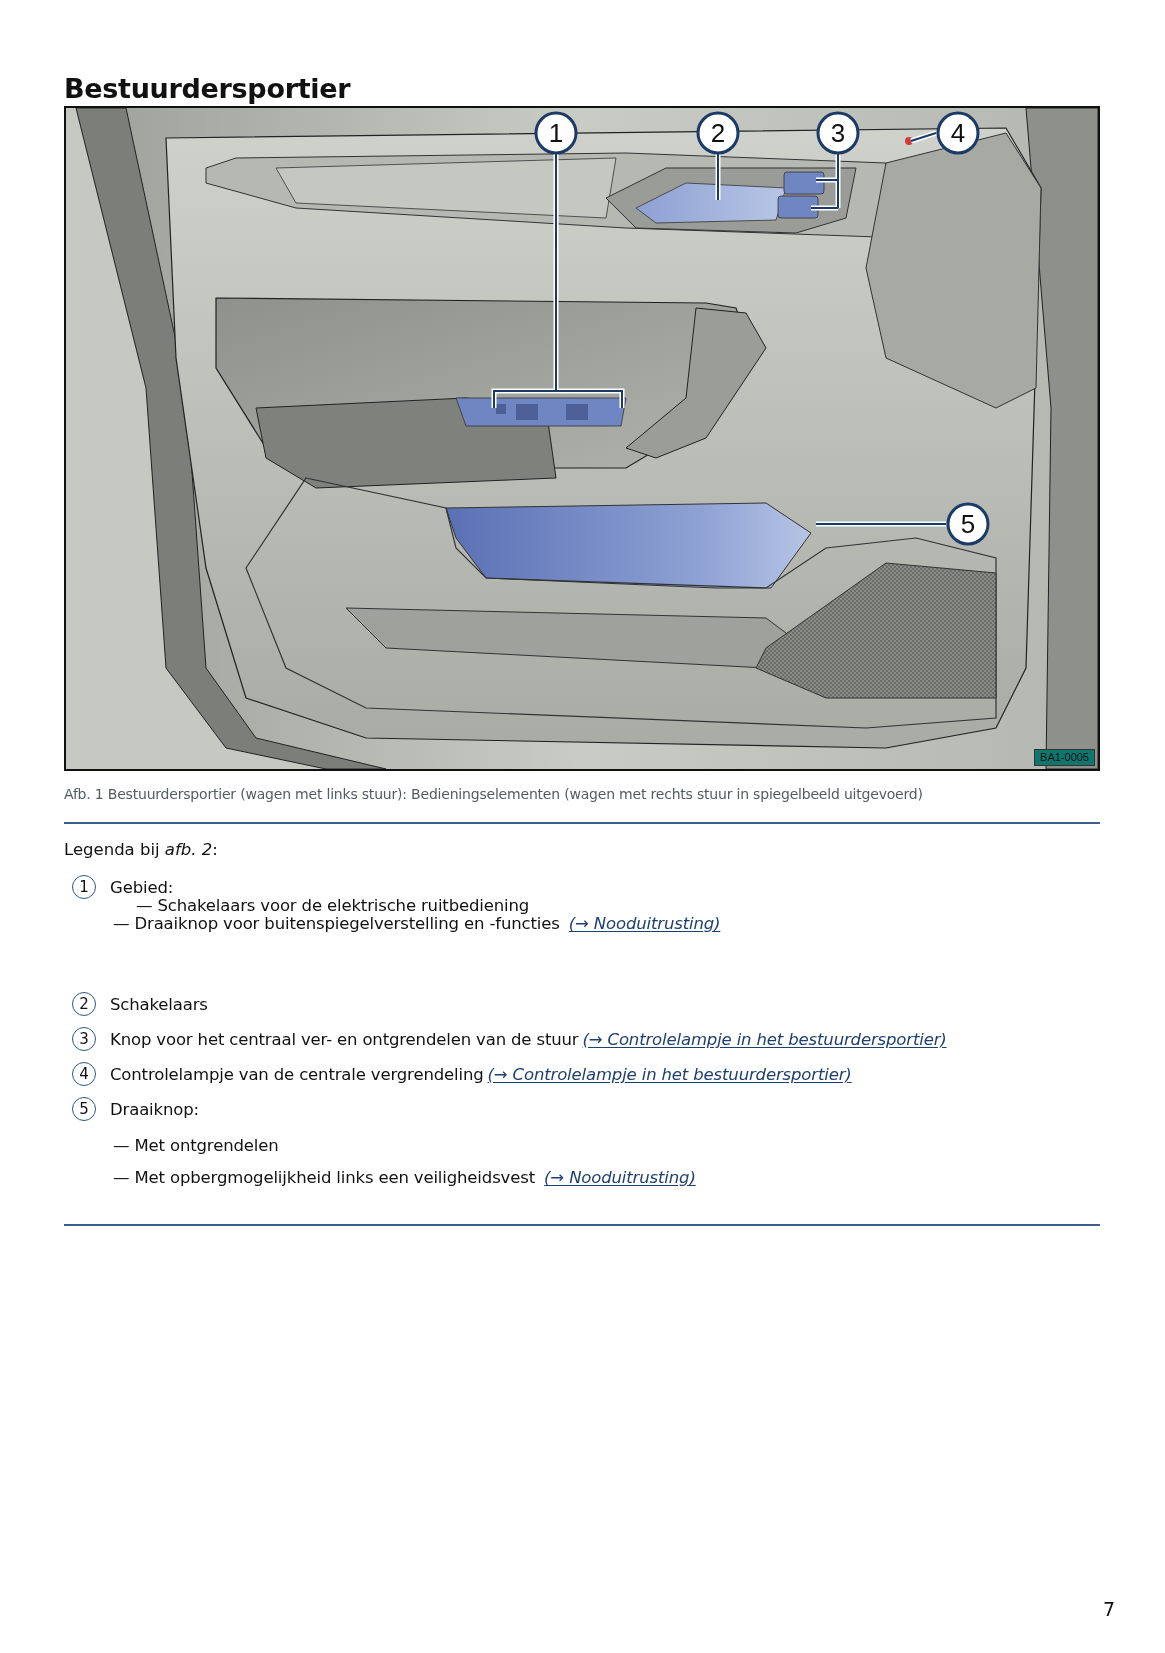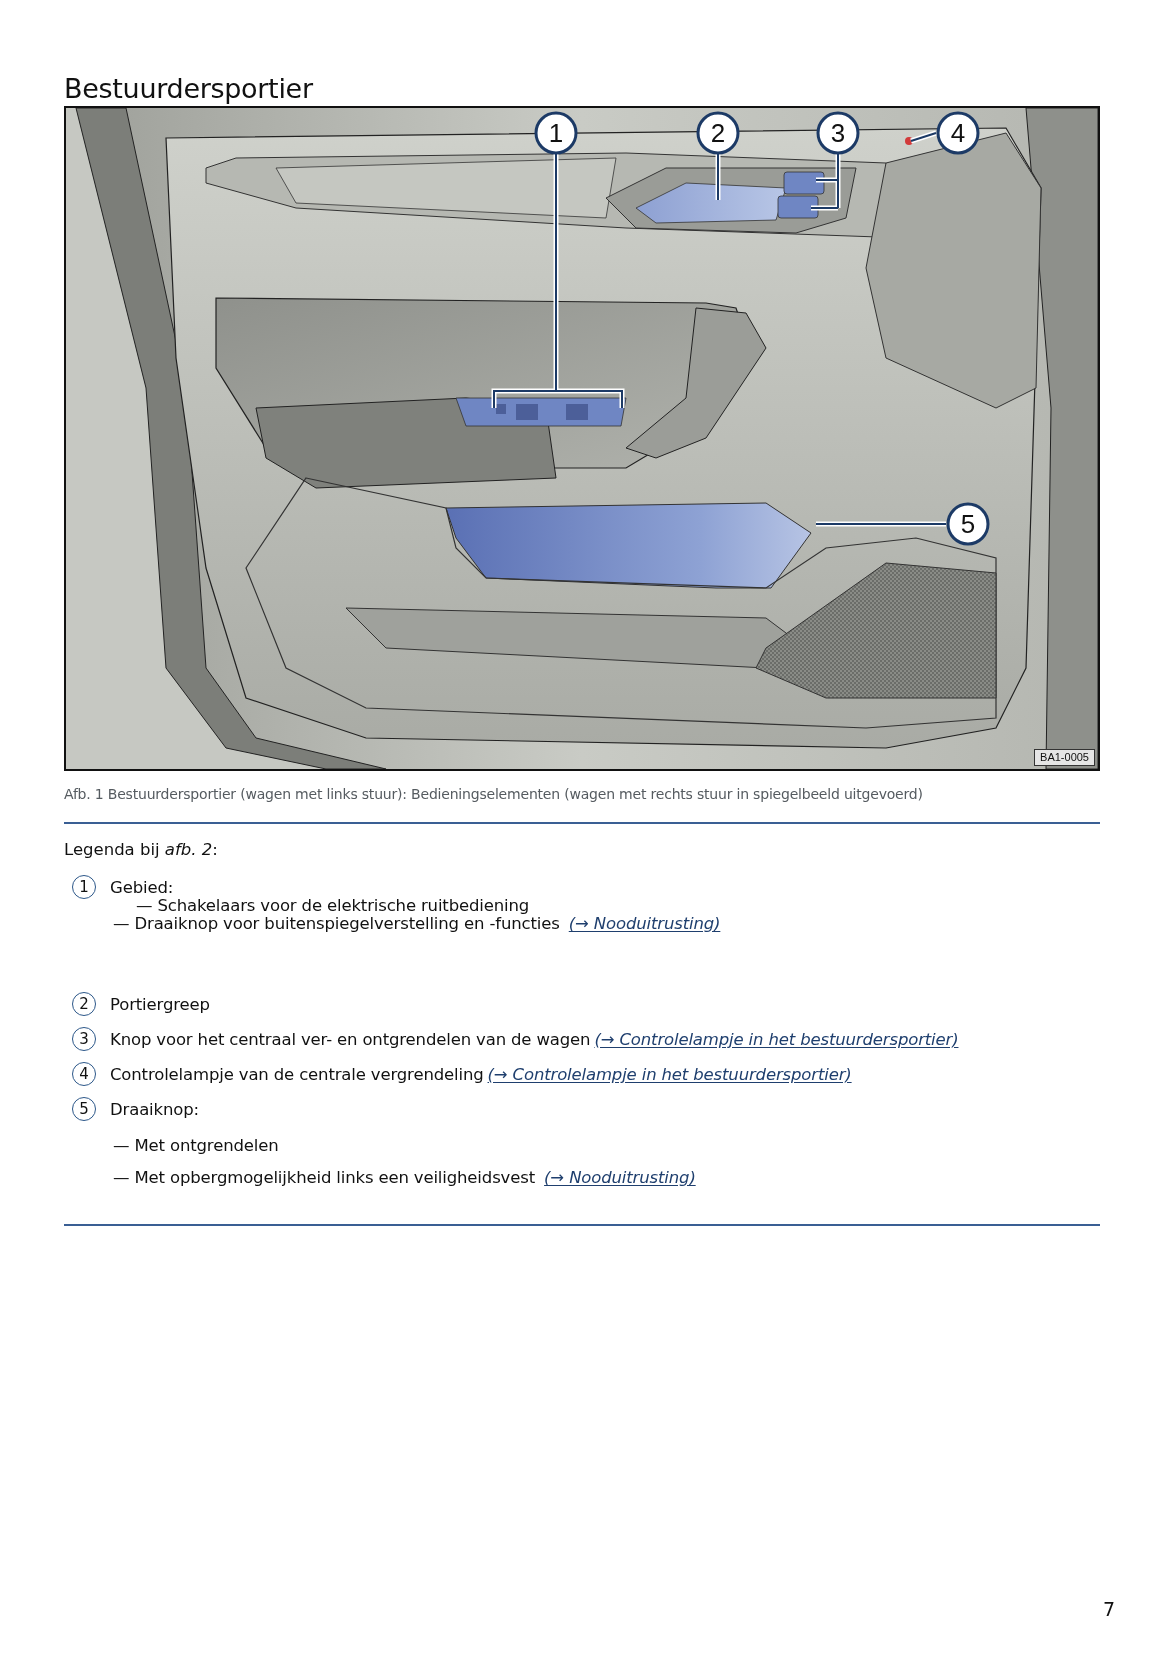--- a/index.html
+++ b/index.html
@@ -3,32 +3,32 @@
 <meta charset="utf-8">
 <style>
   html, body { margin: 0; padding: 0; background: #ffffff; }
   body {
     width: 1165px; height: 1653px; position: relative; overflow: hidden;
     font-family: "DejaVu Sans", "Liberation Sans", sans-serif;
     color: #1a1a1a;
   }
   .page-title {
     position: absolute; left: 64px; top: 55px;
-    font-size: 27px; font-weight: normal; letter-spacing: -0.3px;
+    font-size: 27px; font-weight: bold; letter-spacing: -0.3px;
     color: #111;
   }
   .figure {
     position: absolute; left: 64px; top: 106px; width: 1036px; height: 665px;
     border: 2px solid #111; box-sizing: border-box; overflow: hidden;
     background: #b9bbb5;
   }
   .figure svg { display: block; }
   .fig-code {
     position: absolute; right: 3px; bottom: 3px;
-    background: #e5e5e5; border: 1px solid #333; padding: 0 5px;
+    background: #0f766e; border: 1px solid #333; padding: 0 5px;
     font-family: "Liberation Sans", sans-serif; font-size: 11px; line-height: 15px;
     color: #111;
   }
   .caption {
     position: absolute; left: 64px; top: 786px;
     font-size: 14px; color: #555b60; letter-spacing: -0.2px;
   }
   .rule {
     position: absolute; left: 64px; width: 1036px; height: 2px;
     background: #3a5f94;
@@ -189,26 +189,26 @@
   <span>Draaiknop voor buitenspiegelverstelling en -functies</span>
   <span class="xref">(→ Nooduitrusting)</span>
 </div>
 <div class="sub-item" style="top:896px;margin-left:23px;">
   <span>—</span>
   <span>Schakelaars voor de elektrische ruitbediening</span>
 </div>
 
 <div class="legend-item" style="top:992px;">
   <span class="num-badge">2</span>
-  <span>Portiergreep</span>
+  <span>Schakelaars</span>
 </div>
 
 <div class="legend-item" style="top:1027px;">
   <span class="num-badge">3</span>
-  <span>Knop voor het centraal ver- en ontgrendelen van de wagen</span>
+  <span>Knop voor het centraal ver- en ontgrendelen van de stuur</span>
   <span class="xref">(→ Controlelampje in het bestuurdersportier)</span>
 </div>
 
 <div class="legend-item" style="top:1062px;">
   <span class="num-badge">4</span>
   <span>Controlelampje van de centrale vergrendeling</span>
   <span class="xref">(→ Controlelampje in het bestuurdersportier)</span>
 </div>
 
 <div class="legend-item" style="top:1097px;">

